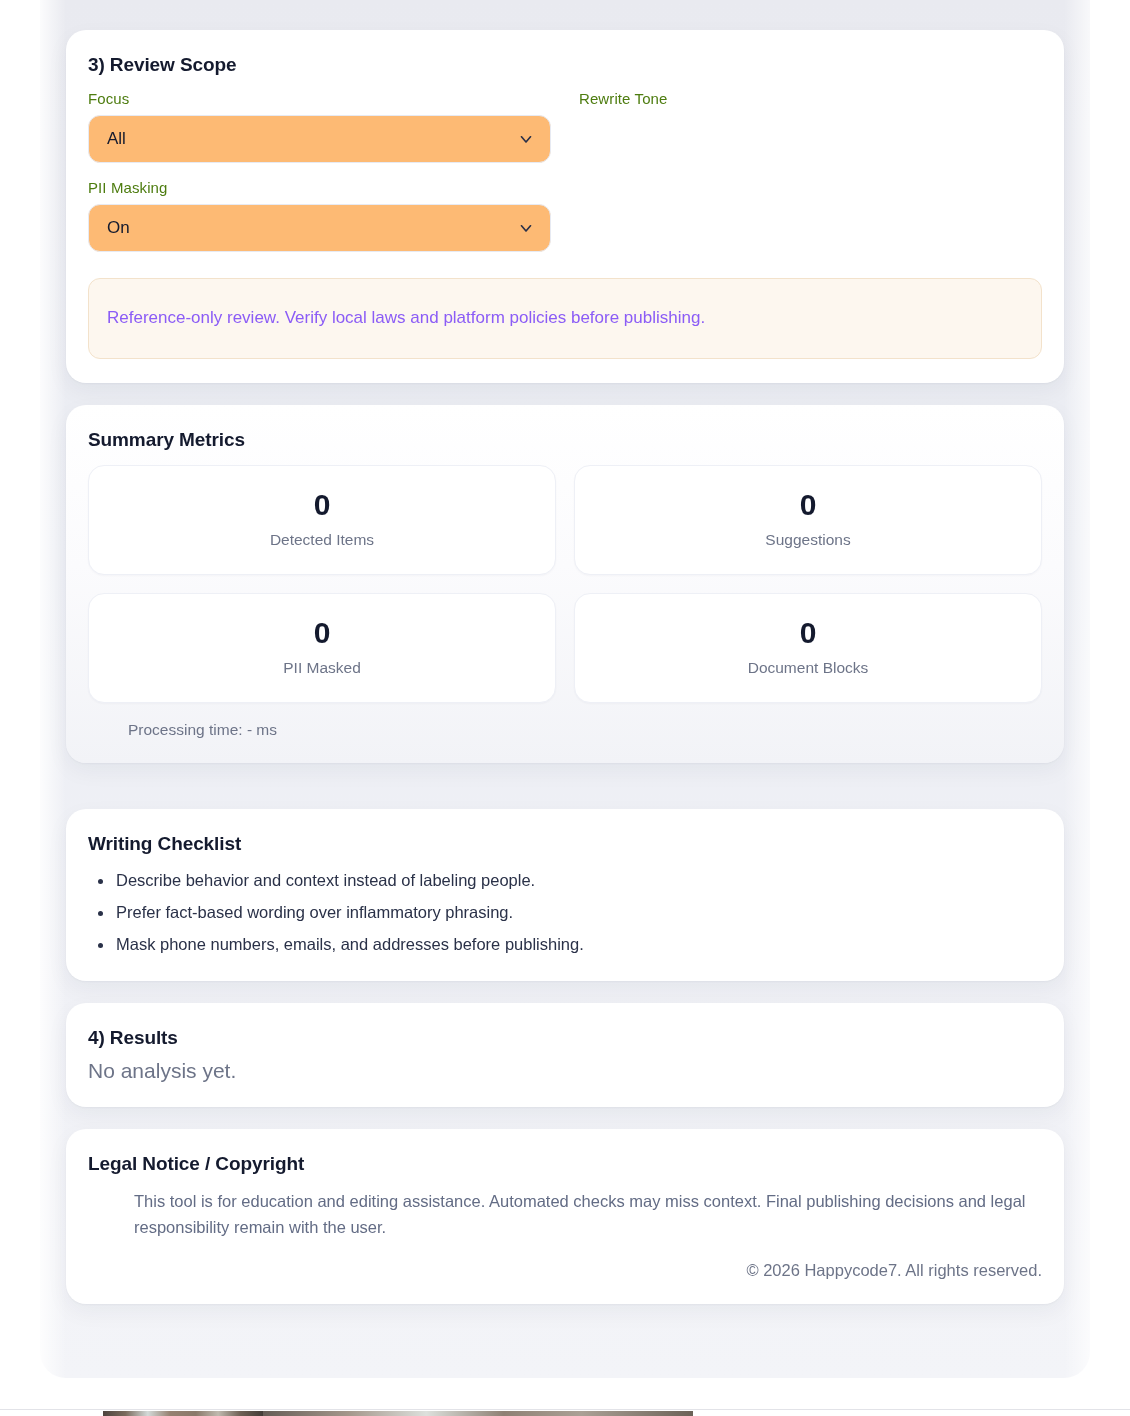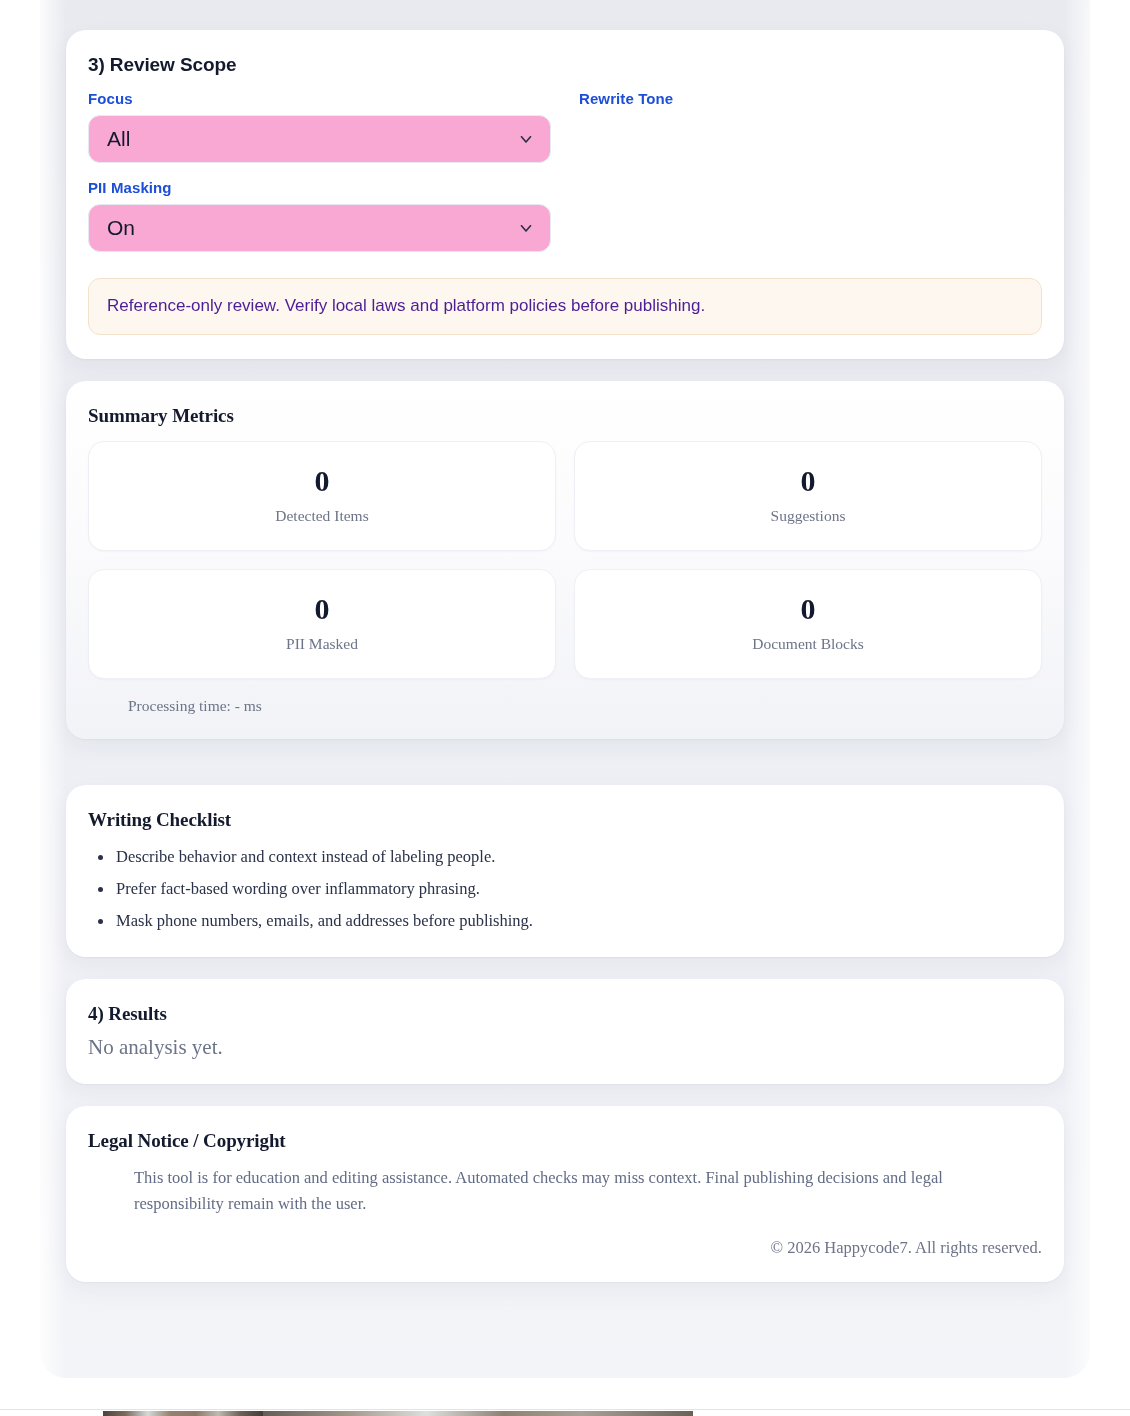--- a/index.html
+++ b/index.html
@@ -50,21 +50,21 @@
     width: 998px;
   }
 
   
   .card {
     background: #ffffff;
     border-radius: 20px;
     padding: 24px 22px 24px 22px;
     box-shadow: 0 1px 2px rgba(24,30,52,.04), 0 8px 22px rgba(24,30,52,.05);
   }
-  .card + .card { margin-top: 22px; font-family: Liberation Serif, serif; }
+  .card + .card { margin-top: 22px; }
   .card.gap-lg { margin-top: 46px; }
 
   .card-title {
     font-size: 19px;
     font-weight: 700;
     color: #141a2e;
     letter-spacing: -.1px;
     margin-bottom: 14px;
   }
 
@@ -72,39 +72,38 @@
   .field-grid {
     display: grid;
     grid-template-columns: 1fr 1fr;
     column-gap: 28px;
     row-gap: 0;
   }
   .field { margin-bottom: 16px; }
   .field-label {
     display: block;
     font-size: 15px;
-    color: #1d4ed8;
+    color: #4d7c0f;
     margin-bottom: 8px;
     letter-spacing: .1px;
-    font-weight: bold;
   }
   .select-wrap {
     position: relative;
     width: 100%;
   }
   .select-box {
     width: 100%;
     height: 48px;
     border: 1px solid #e7eaf2;
     border-radius: 12px;
-    background: #f9a8d4;
+    background: #fdba74;
     display: flex;
     align-items: center;
     padding: 0 42px 0 18px;
-    font-size: 21px;
+    font-size: 17px;
     color: #141a2e;
     cursor: pointer;
   }
   .chev {
     position: absolute;
     right: 16px;
     top: 50%;
     transform: translateY(-50%);
     width: 18px;
     height: 18px;
@@ -112,23 +111,23 @@
     display: block;
   }
   .chev svg { display: block; }
 
   
   .notice {
     margin-top: 10px;
     background: #fdf7ef;
     border: 1px solid #f3e2cb;
     border-radius: 12px;
-    padding: 16px 18px;
+    padding: 28px 18px;
     font-size: 17px;
-    color: #4c1d95;
+    color: #8b5cf6;
     line-height: 1.35;
   }
 
   
   .metrics-card {
     background: linear-gradient(180deg, #ffffff 0%, #fbfbfd 45%, #f2f3f7 100%);
   }
   .metrics-grid {
     display: grid;
     grid-template-columns: 1fr 1fr;

